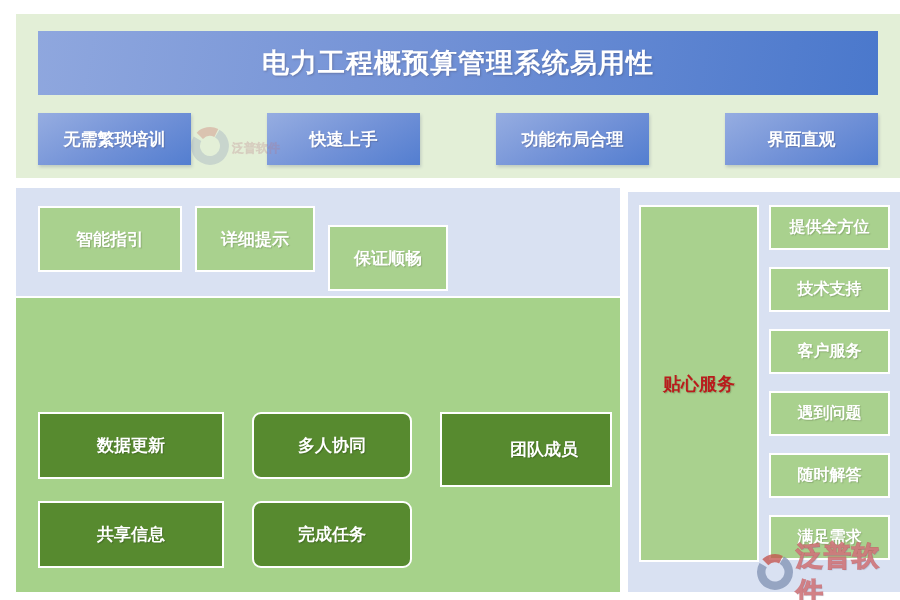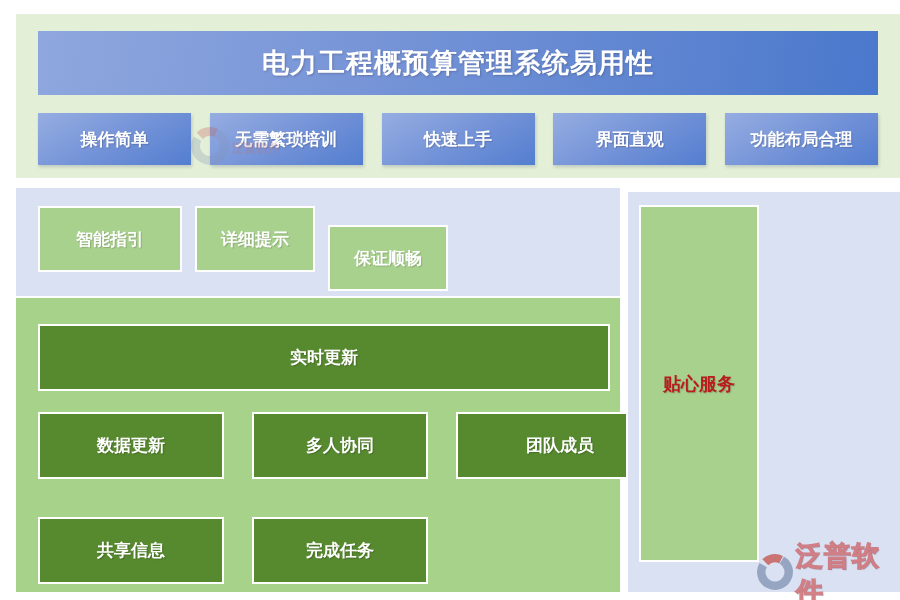--- a/index.html
+++ b/index.html
@@ -32,22 +32,22 @@
   .gw1{width:144px;} .gw2{width:120px;} .gw3{width:132px;} .gw4{width:120px;margin-top:19px;}
 
   
   .section-collab{position:absolute;left:8px;top:298px;width:604px;height:294px;background:#a6d28a;}
   .btn-dark{background:#578a2f;border:2px solid #ffffff;box-sizing:border-box;
     display:flex;align-items:center;justify-content:center;
     color:#ffffff;font-size:17px;font-weight:bold;
     text-shadow:1px 1px 1px rgba(40,60,20,0.35);}
   .wide-btn{position:absolute;left:22px;top:26px;width:572px;height:67px;}
   .collab-row{position:absolute;left:22px;display:flex;gap:28px;}
-  .row1{top:114px;} .row2{top:203px;margin-top:16px;}
-  .cw1{width:186px;height:67px;} .cw2{width:176px;height:67px;} .cw3{width:172px;height:67px;padding-left:36px;}
+  .row1{top:114px;} .row2{top:203px;}
+  .cw1{width:186px;height:67px;} .cw2{width:160px;height:67px;border-radius:9px;} .cw3{width:172px;height:75px;padding-left:36px;}
 
   
   .section-service{position:absolute;left:620px;top:192px;width:272px;height:400px;background:#d9e1f2;}
   .service-main{position:absolute;left:11px;top:13px;width:120px;height:357px;
     background:#a9d18e;border:2px solid #ffffff;box-sizing:border-box;
     display:flex;align-items:center;justify-content:center;
     color:#b91c1c;font-size:18px;font-weight:bold;
     text-shadow:1px 1px 1px rgba(90,110,70,0.35);}
   .service-items{position:absolute;left:141px;top:13px;width:121px;
     display:flex;flex-direction:column;gap:17px;}
@@ -67,25 +67,24 @@
   .wm-text{font-size:12px;font-weight:bold;color:#9aa7c2;-webkit-text-stroke:0.5px rgba(198,88,92,0.6);}
 </style>
 </head>
 <body>
 
 <div class="canvas">
 
   <div class="section-top">
     <div class="title-banner">电力工程概预算管理系统易用性</div>
     <div class="features-row">
-      <div class="btn-blue">操作简单</div>
       <div class="btn-blue">无需繁琐培训</div>
       <div class="btn-blue">快速上手</div>
+      <div class="btn-blue">功能布局合理</div>
       <div class="btn-blue">界面直观</div>
-      <div class="btn-blue">功能布局合理</div>
     </div>
   </div>
 
   <div class="watermark-top">
     <span>
       <svg width="40" height="40" viewBox="0 0 36 36">
         <circle cx="18" cy="18" r="13" fill="none" stroke="#8494b5" stroke-width="8" stroke-dasharray="61 21" transform="rotate(-60 18 18)"></circle>
         <circle cx="18" cy="18" r="13" fill="none" stroke="#c5554f" stroke-width="8" stroke-dasharray="16 66" transform="rotate(-135 18 18)"></circle>
       </svg>
     </span>
@@ -94,34 +93,41 @@
 
   <div class="section-guide">
     <div class="guide-row">
       <div class="btn-light gw1">智能指引</div>
       <div class="btn-light gw2">详细提示</div>
       <div class="btn-light gw4">保证顺畅</div>
     </div>
   </div>
 
   <div class="section-collab">
-    <div class="btn-dark wide-btn">实时更新</div>
     <div class="collab-row row1">
       <div class="btn-dark cw1">数据更新</div>
       <div class="btn-dark cw2">多人协同</div>
       <div class="btn-dark cw3">团队成员</div>
     </div>
     <div class="collab-row row2">
       <div class="btn-dark cw1">共享信息</div>
       <div class="btn-dark cw2">完成任务</div>
     </div>
   </div>
 
   <div class="section-service">
     <div class="service-main">贴心服务</div>
+    <div class="service-items">
+      <div class="service-item">提供全方位</div>
+      <div class="service-item">技术支持</div>
+      <div class="service-item">客户服务</div>
+      <div class="service-item">遇到问题</div>
+      <div class="service-item">随时解答</div>
+      <div class="service-item">满足需求</div>
+    </div>
   </div>
 
   <div class="brand">
     <div class="brand-row">
       <span>
         <svg width="38" height="38" viewBox="0 0 36 36" style="opacity:0.85">
           <circle cx="18" cy="18" r="13" fill="none" stroke="#8494b5" stroke-width="8" stroke-dasharray="61 21" transform="rotate(-60 18 18)"></circle>
           <circle cx="18" cy="18" r="13" fill="none" stroke="#c5554f" stroke-width="8" stroke-dasharray="16 66" transform="rotate(-135 18 18)"></circle>
         </svg>
       </span>

